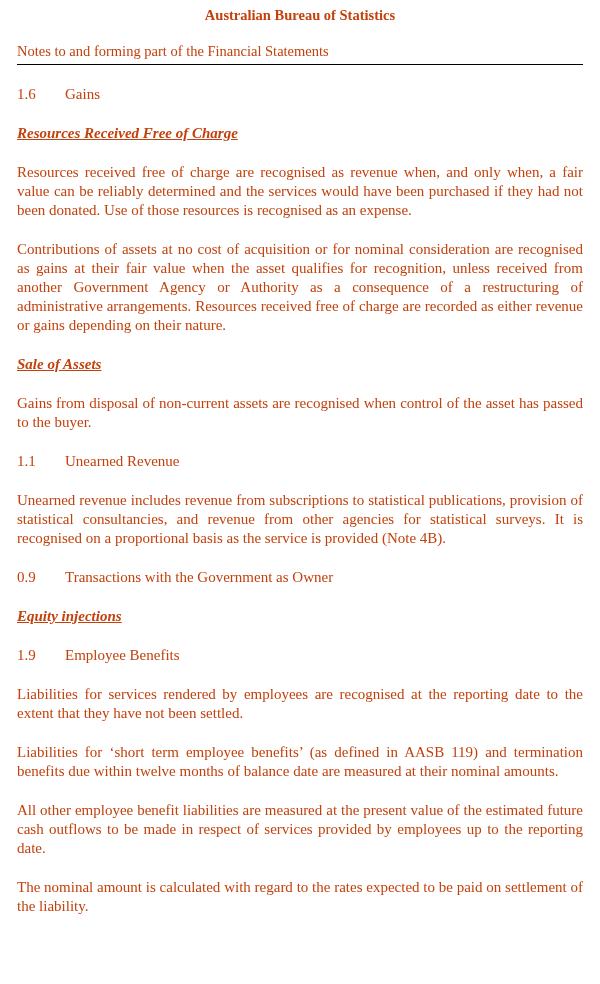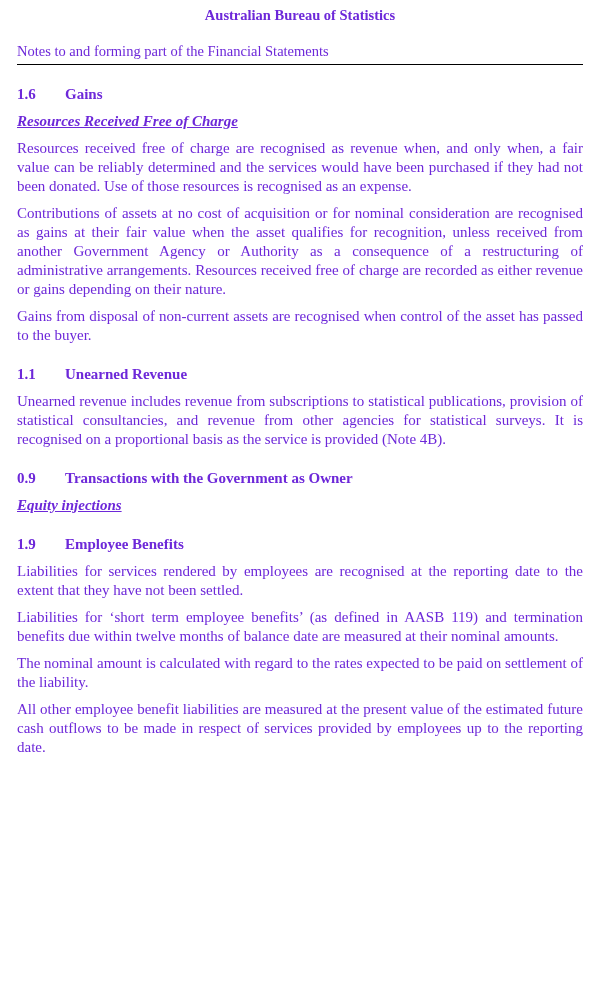--- a/index.html
+++ b/index.html
@@ -9,50 +9,50 @@
     background: #ffffff;
     overflow: hidden;
   }
   .page {
     width: 600px;
     height: 984px;
     padding: 6px 17px 0 17px;
     font-family: "Liberation Serif", "DejaVu Serif", serif;
     font-size: 15px;
     line-height: 19px;
-    color: #6d28d9;
+    color: #c2410c;
   }
   .org-title {
     text-align: center;
     font-weight: bold;
     font-size: 14.5px;
   }
   .doc-title {
     margin-top: 17px;
     font-weight: normal;
     font-size: 14.5px;
     border-bottom: 1.5px solid #000000;
     padding-bottom: 3px;
   }
   .section-heading {
     margin-top: 20px;
-    font-weight: bold;
+    font-weight: normal;
   }
   .section-heading .num {
     display: inline-block;
     width: 48px;
   }
   .subheading {
-    margin-top: 8px;
+    margin-top: 20px;
     font-weight: bold;
     font-style: italic;
     text-decoration: underline;
   }
   .para {
-    margin-top: 8px;
+    margin-top: 20px;
     text-align: justify;
   }
 </style>
 </head>
 <body>
 
 <div class="page">
 
   <div class="org-title">Australian Bureau of Statistics</div>
 
@@ -61,20 +61,21 @@
   <div class="section-heading">
     <span class="num">1.6</span><span>Gains</span>
   </div>
 
   <div class="subheading">Resources Received Free of Charge</div>
 
   <div class="para">Resources received free of charge are recognised as revenue when, and only when, a fair value can be reliably determined and the services would have been purchased if they had not been donated. Use of those resources is recognised as an expense.</div>
 
   <div class="para">Contributions of assets at no cost of acquisition or for nominal consideration are recognised as gains at their fair value when the asset qualifies for recognition, unless received from another Government Agency or Authority as a consequence of a restructuring of administrative arrangements. Resources received free of charge are recorded as either revenue or gains depending on their nature.</div>
 
+  <div class="subheading">Sale of Assets</div>
 
   <div class="para">Gains from disposal of non-current assets are recognised when control of the asset has passed to the buyer.</div>
 
   <div class="section-heading">
     <span class="num">1.1</span><span>Unearned Revenue</span>
   </div>
 
   <div class="para">Unearned revenue includes revenue from subscriptions to statistical publications, provision of statistical consultancies, and revenue from other agencies for statistical surveys. It is recognised on a proportional basis as the service is provided (Note 4B).</div>
 
   <div class="section-heading">
@@ -85,17 +86,17 @@
 
 
   <div class="section-heading">
     <span class="num">1.9</span><span>Employee Benefits</span>
   </div>
 
   <div class="para">Liabilities for services rendered by employees are recognised at the reporting date to the extent that they have not been settled.</div>
 
   <div class="para">Liabilities for ‘short term employee benefits’ (as defined in AASB 119) and termination benefits due within twelve months of balance date are measured at their nominal amounts.</div>
 
+  <div class="para">All other employee benefit liabilities are measured at the present value of the estimated future cash outflows to be made in respect of services provided by employees up to the reporting date.</div>
+
   <div class="para">The nominal amount is calculated with regard to the rates expected to be paid on settlement of the liability.</div>
-
-  <div class="para">All other employee benefit liabilities are measured at the present value of the estimated future cash outflows to be made in respect of services provided by employees up to the reporting date.</div>
 
 </div>
 
 </body></html>

